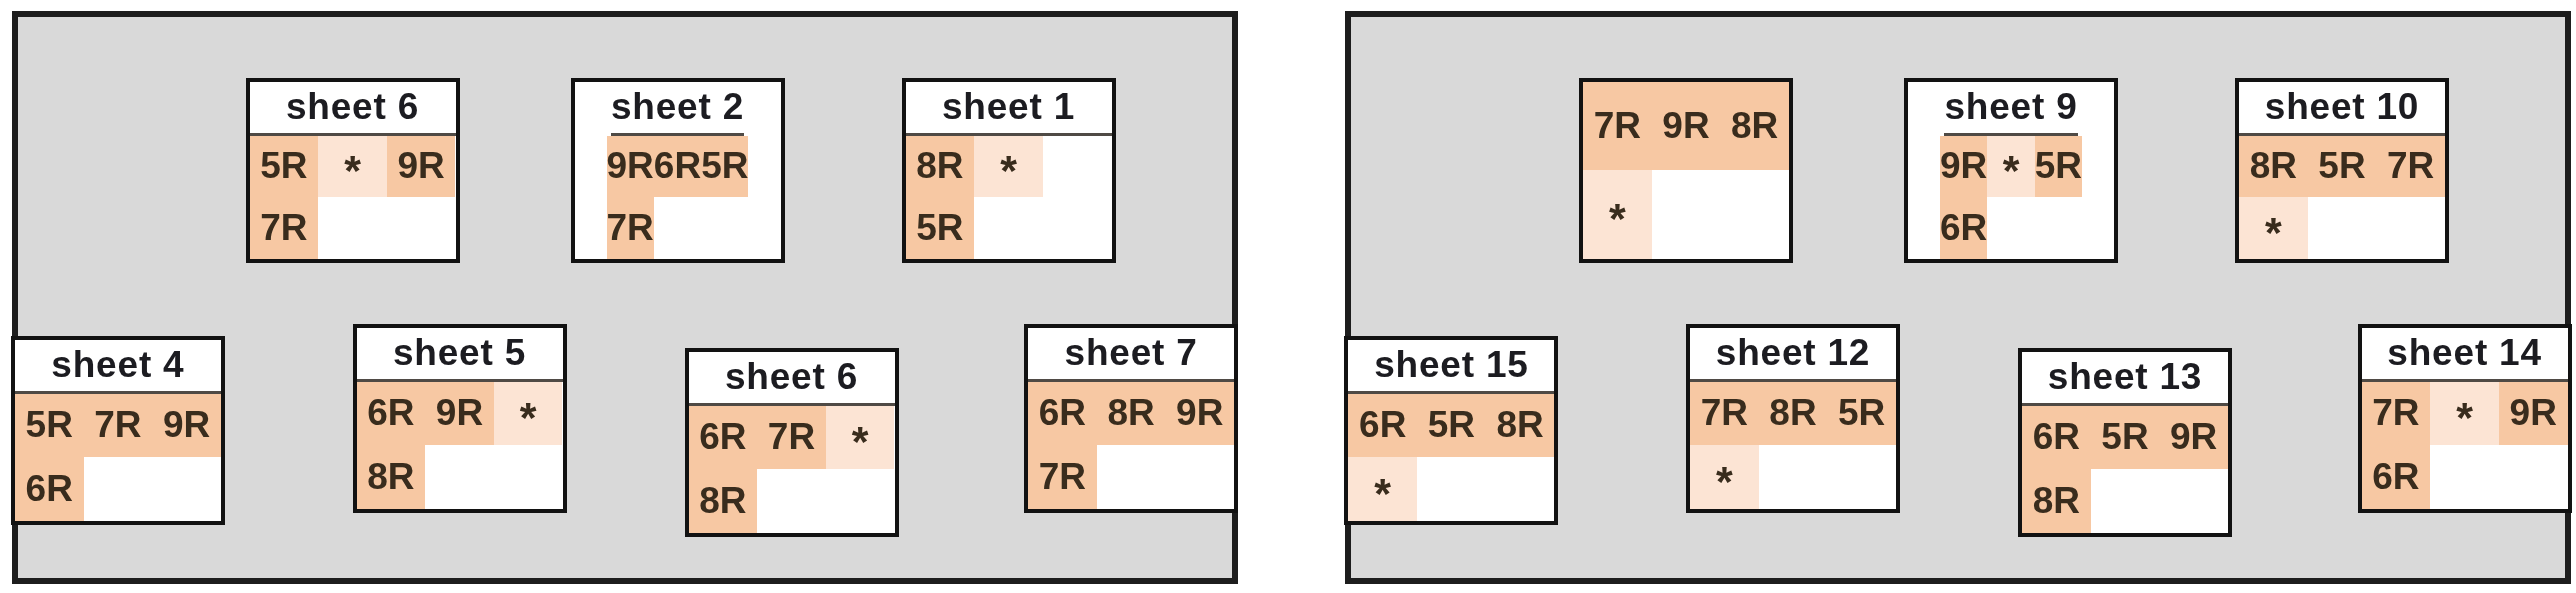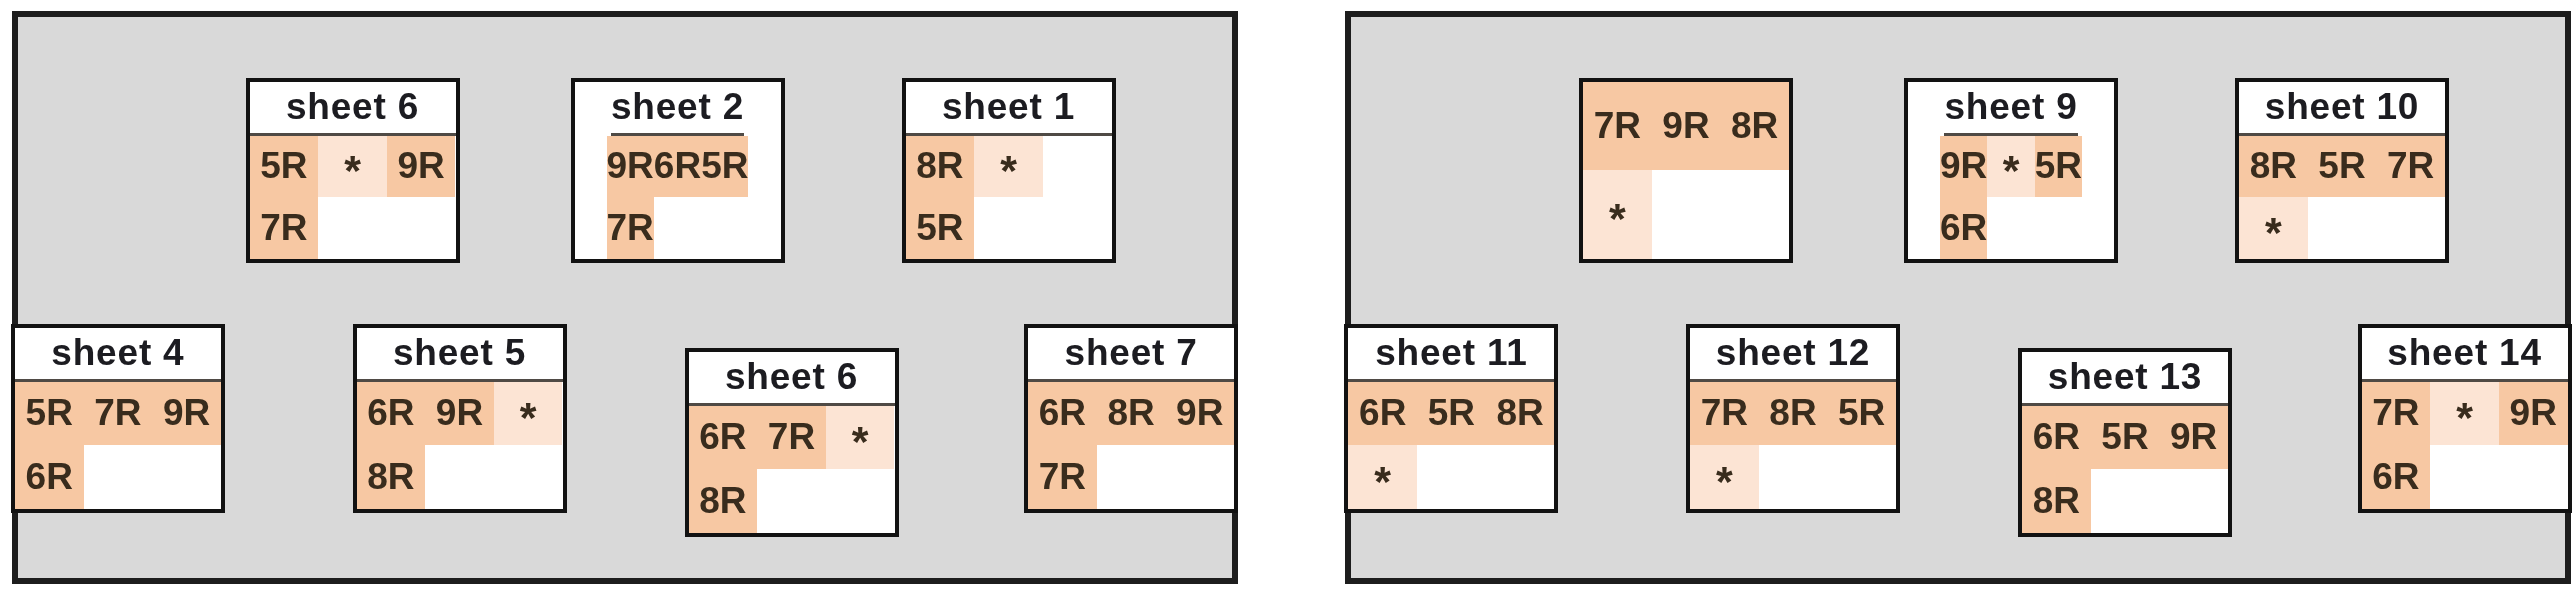--- a/index.html
+++ b/index.html
@@ -17,21 +17,21 @@
   .panel-right{left:1345px;}
   .sheet{
     position:absolute;width:214px;box-sizing:border-box;
     background:var(--header_bg,#fff);
     border:4.1px solid var(--sheet_border,#121212);
     display:flex;flex-direction:column;
   }
   .pos-1{left:228px;top:61px;height:185px;}
   .pos-2{left:553px;top:61px;height:185px;align-items:center;}
   .pos-3{left:884px;top:61px;height:185px;}
-  .pos-4{left:-6.6px;top:307px;height:189px;}
+  .pos-4{left:-6.6px;top:319px;height:189px;}
   .pos-5{left:335px;top:307px;height:189px;}
   .pos-6{left:667px;top:307px;height:189px;margin-top:24px;}
   .pos-7{right:-6.6px;top:307px;height:189px;}
   .sheet-header{
     flex:0 0 51px;display:flex;align-items:center;justify-content:center;
     font-size:37px;font-weight:700;letter-spacing:0.8px;
     color:var(--header_text,#1c1c21);
     background:var(--header_bg,#fff);
     border-bottom:3.3px solid var(--header_divider,#4f4a45);
   }
@@ -148,21 +148,21 @@
     <div class="sheet-header">sheet 10</div>
     <div class="sheet-grid">
       <div class="cell" style="background: rgb(247, 200, 163);">8R</div>
       <div class="cell" style="background: rgb(247, 200, 163);">5R</div>
       <div class="cell" style="background: rgb(247, 200, 163);">7R</div>
       <div class="cell star" style="background: rgb(252, 228, 212);">*</div>
     </div>
   </article>
 
   <article class="sheet pos-4">
-    <div class="sheet-header">sheet 11</div>
+    <div class="sheet-header">sheet 15</div>
     <div class="sheet-grid">
       <div class="cell" style="background: rgb(247, 200, 163);">6R</div>
       <div class="cell" style="background: rgb(247, 200, 163);">5R</div>
       <div class="cell" style="background: rgb(247, 200, 163);">8R</div>
       <div class="cell star" style="background: rgb(252, 228, 212);">*</div>
     </div>
   </article>
 
   <article class="sheet pos-5">
     <div class="sheet-header">sheet 12</div>

